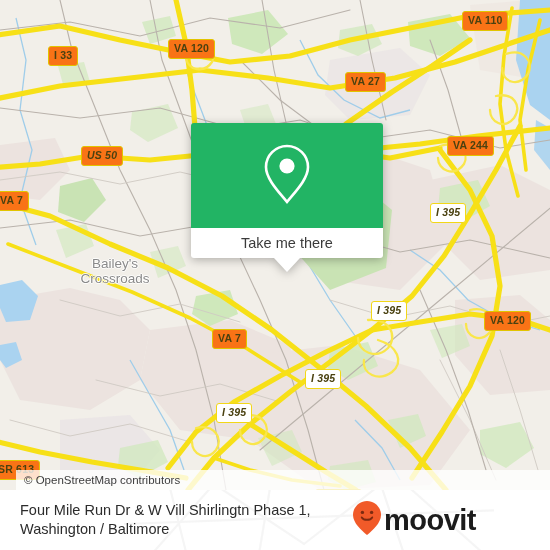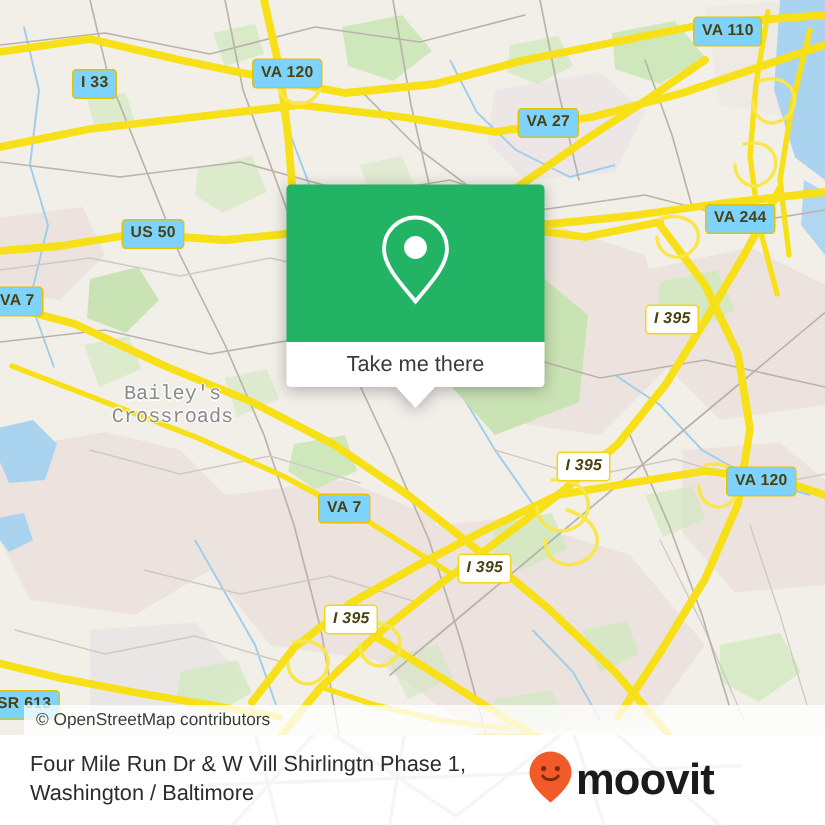--- a/index.html
+++ b/index.html
@@ -15,21 +15,21 @@
     position:absolute;left:0;top:0;width:550px;height:490px;
     background:#f2efe9;overflow:hidden;
   }
 
   
   .mapsvg{position:absolute;left:0;top:0;}
 
   
   .shield{
     position:absolute;
-    background:#7dd3fc;
+    background:#f97316;
     border:1.6px solid #e2c400;
     border-radius:3px;
     color:#4a4110;
     font-size:10.5px;
     font-weight:bold;
     letter-spacing:.2px;
     line-height:1;
     padding:3px 5px 4px 5px;
     white-space:nowrap;
     font-family:"Liberation Sans","DejaVu Sans",sans-serif;
@@ -45,38 +45,38 @@
   .placelabel{
     position:absolute;
     color:#8a8a8a;
     font-size:13.5px;
     line-height:15px;
     text-align:center;
     text-shadow:
        1px 0 0 rgba(255,255,255,.85),-1px 0 0 rgba(255,255,255,.85),
        0 1px 0 rgba(255,255,255,.85),0 -1px 0 rgba(255,255,255,.85);
     white-space:pre;
-    font-family:Liberation Mono, monospace;
+    font-family:Liberation Sans, sans-serif;
   }
 
   
   #attrib{
     position:absolute;left:0;bottom:0;width:100%;
     background:rgba(255,255,255,.78);
     color:#3c3c3c;
     font-size:11.5px;
     padding:3px 0 3px 8px;
     box-sizing:border-box;
     line-height:14px;
     margin-left:16px;
   }
 
   
   #popup{
-    position:absolute;left:191px;top:123px;width:172px;
+    position:absolute;left:191px;top:123px;width:192px;
     filter:drop-shadow(0 2px 5px rgba(0,0,0,.28));
   }
   #popup-head{
     height:105px;
     background:#22b464;
     border-radius:3px 3px 0 0;
     display:flex;align-items:center;justify-content:center;
   }
   #popup-foot{
     height:30px;background:#ffffff;
@@ -260,22 +260,22 @@
       <path class="ramp" d="M470,310 C488,306 498,320 490,332 C480,344 466,336 466,324"></path>
     </svg>
 
     <div class="placelabel" style="left:55px;top:256px;width:120px;">Bailey's
 Crossroads</div>
 
     <div class="shield" style="left:48px;top:46px;">I 33</div>
     <div class="shield" style="left:168px;top:39px;">VA 120</div>
     <div class="shield" style="left:462px;top:11px;">VA 110</div>
     <div class="shield" style="left:345px;top:72px;text-align:right;">VA 27</div>
-    <div class="shield" style="left:470px;top:136px;">VA 244</div>
-    <div class="shield" style="left:81px;top:146px;">US 50</div>
+    <div class="shield" style="left:447px;top:136px;">VA 244</div>
+    <div class="shield" style="left:81px;top:146px;font-style:italic;">US 50</div>
     <div class="shield interstate" style="left:430px;top:203px;">I 395</div>
     <div class="shield" style="left:-6px;top:191px;">VA 7</div>
     <div class="shield" style="left:212px;top:329px;">VA 7</div>
     <div class="shield interstate" style="left:371px;top:301px;">I 395</div>
     <div class="shield" style="left:484px;top:311px;">VA 120</div>
     <div class="shield interstate" style="left:305px;top:369px;">I 395</div>
     <div class="shield interstate" style="left:216px;top:403px;">I 395</div>
     <div class="shield" style="left:-8px;top:460px;">SR 613</div>
     <div class="shield" style="left:315px;top:489px;">VA 402</div>
 

